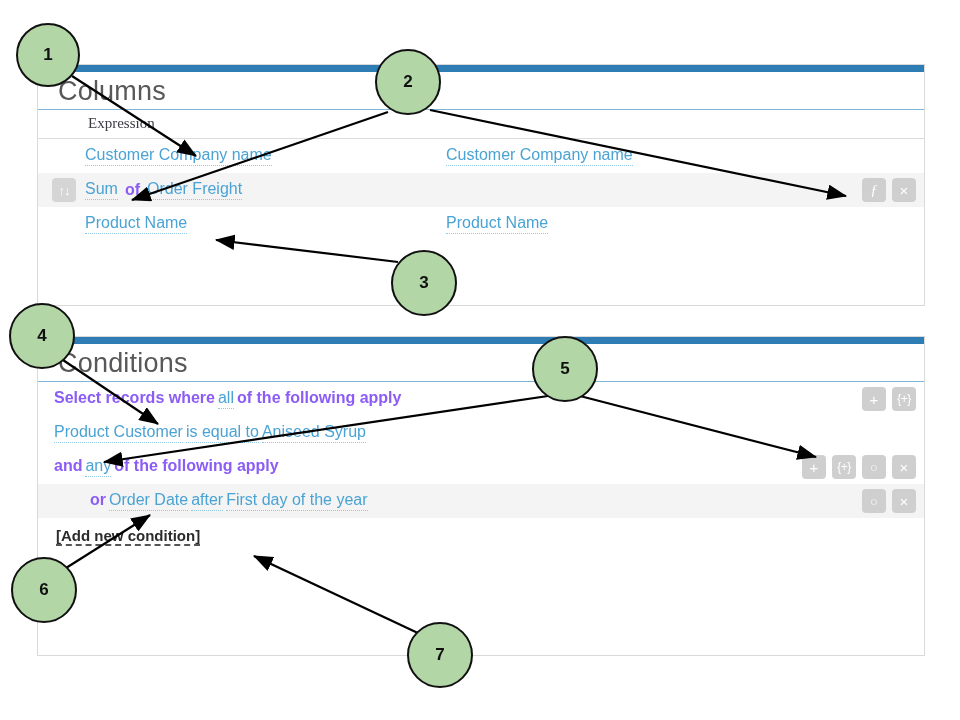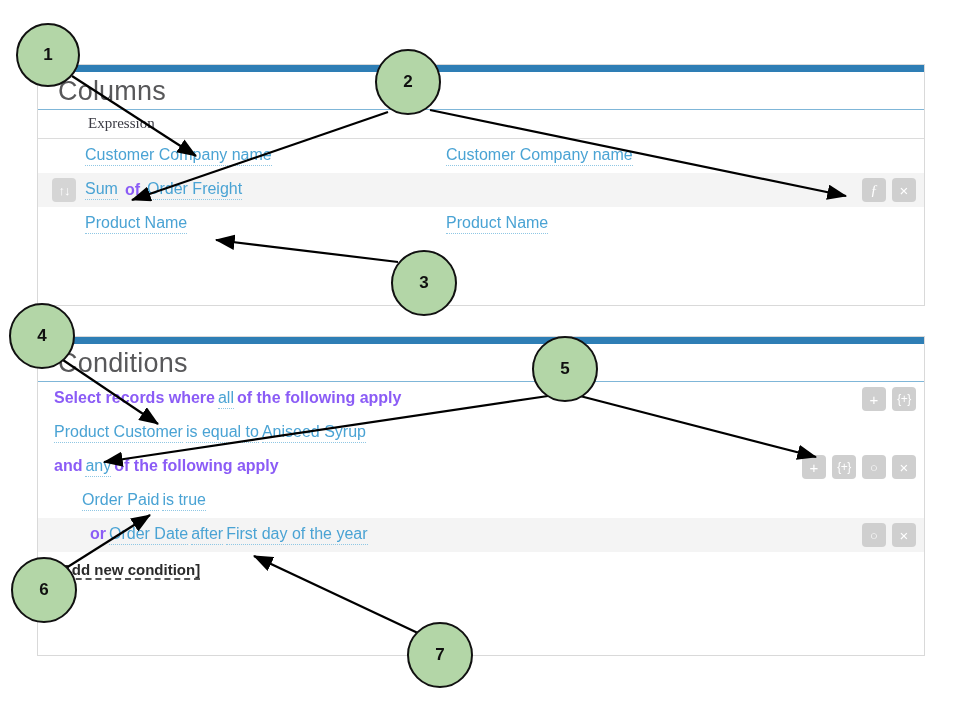--- a/index.html
+++ b/index.html
@@ -218,26 +218,20 @@
           <div class="cond-text">
             <span class="plain">and</span>
             <span class="lnk">any</span>
             <span class="plain">of the following apply</span>
           </div>
           <div class="acts">
             <div class="icon-btn">+</div>
             <div class="icon-btn grp">{+}</div>
             <div class="icon-btn circ">○</div>
             <div class="icon-btn">×</div>
-          </div>
-        </div>
-        <div class="cond-row indent1">
-          <div class="cond-text">
-            <span class="lnk">Order Paid</span>
-            <span class="lnk">is true</span>
           </div>
         </div>
         <div class="cond-row alt indent2">
           <div class="cond-text">
             <span class="plain">or</span>
             <span class="lnk">Order Date</span>
             <span class="lnk">after</span>
             <span class="lnk">First day of the year</span>
           </div>
           <div class="acts">

